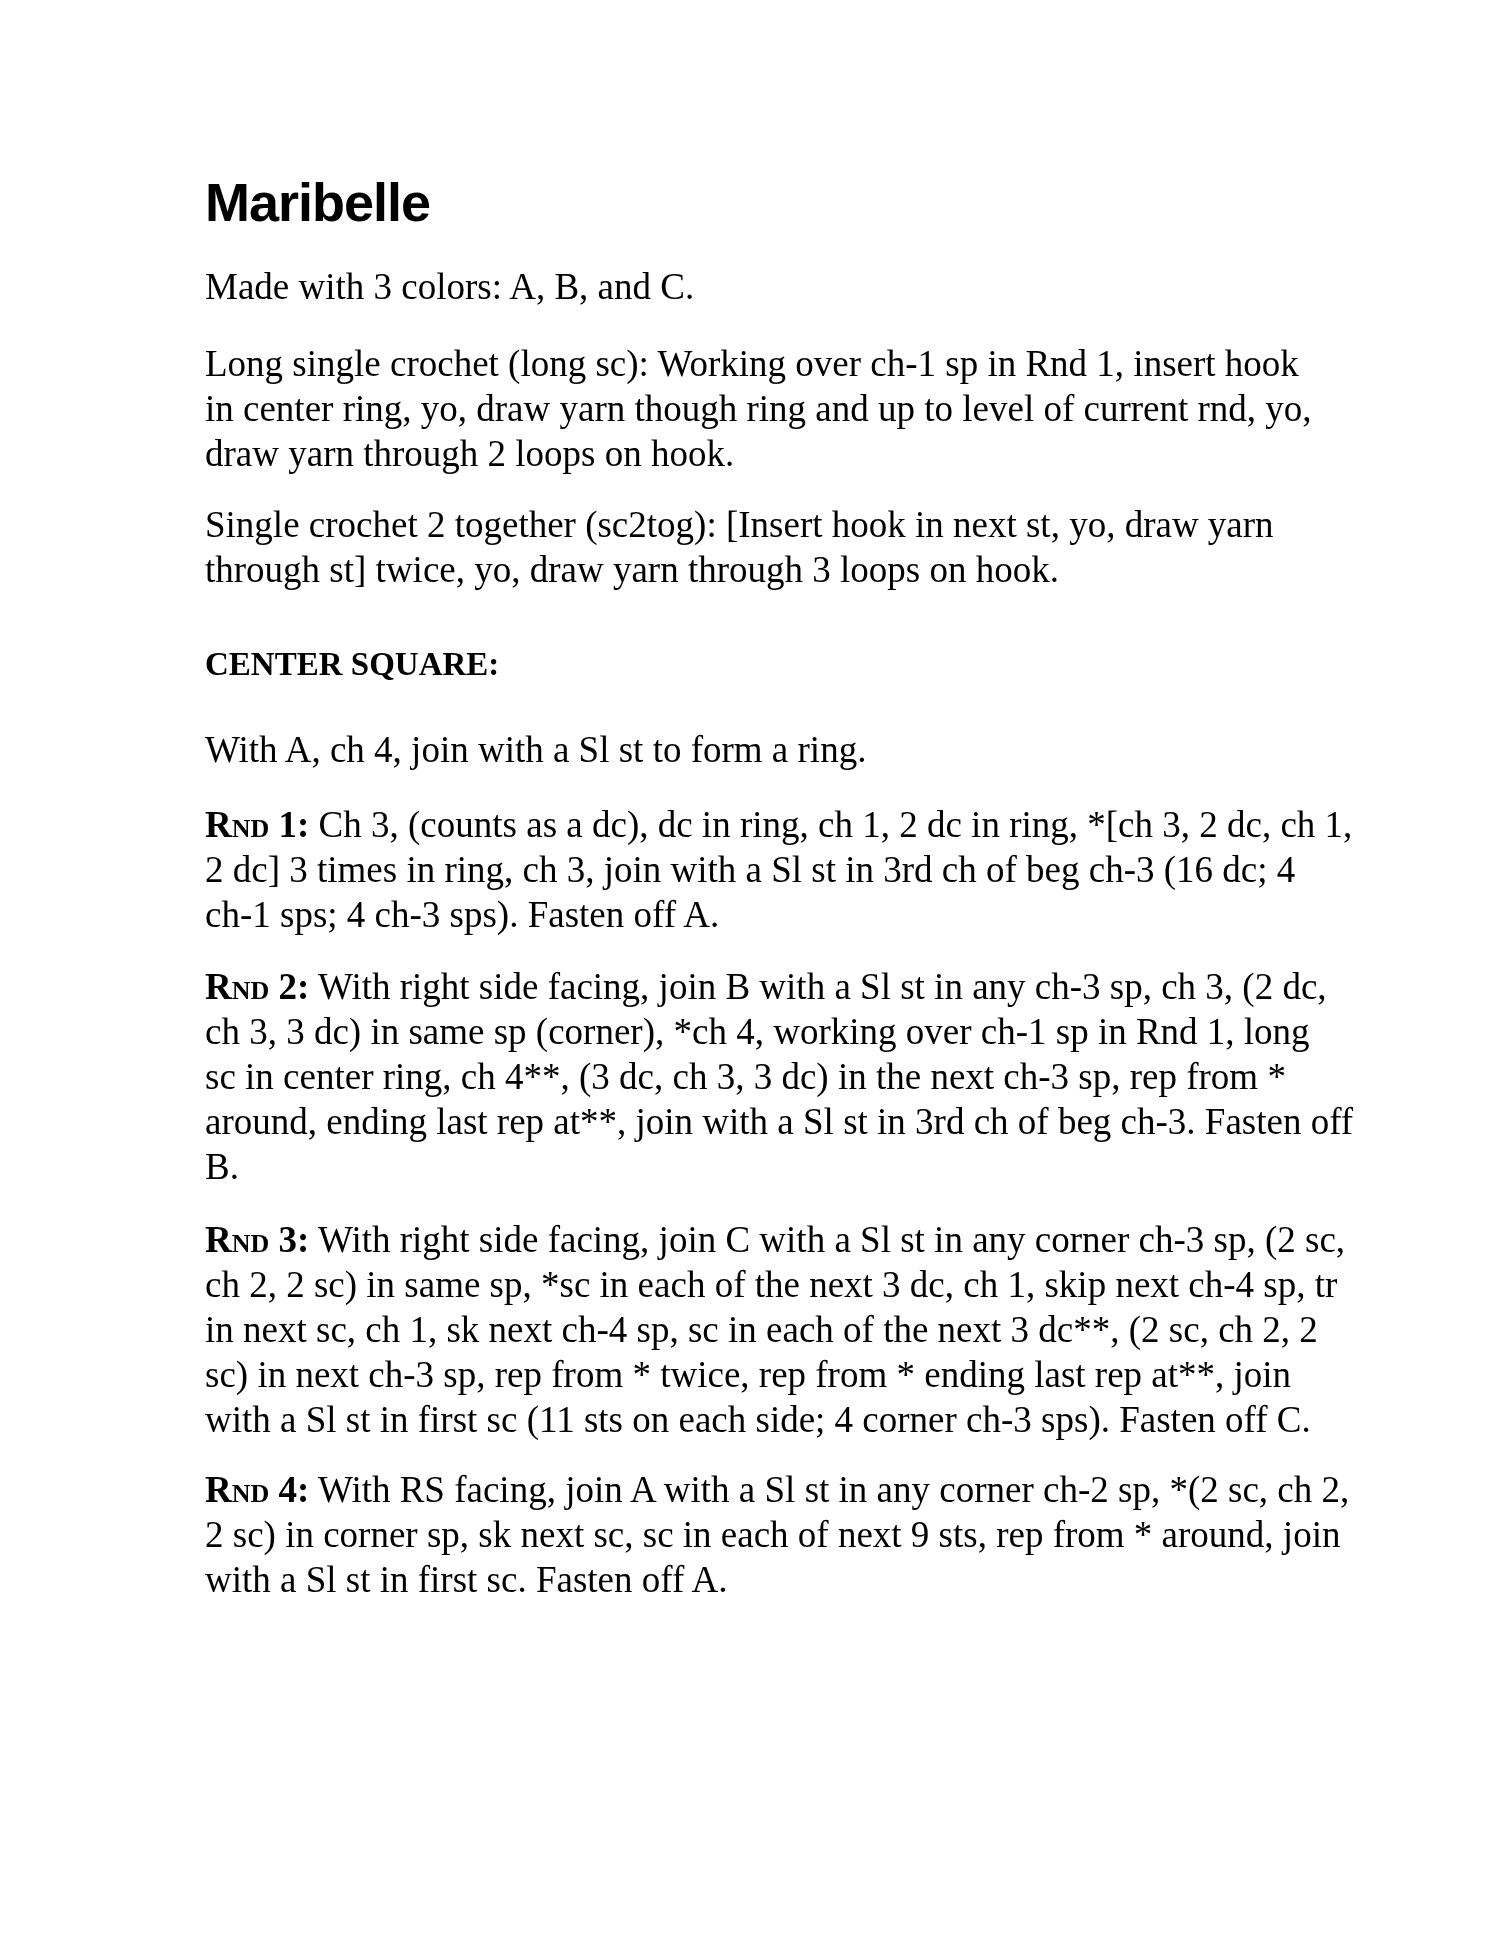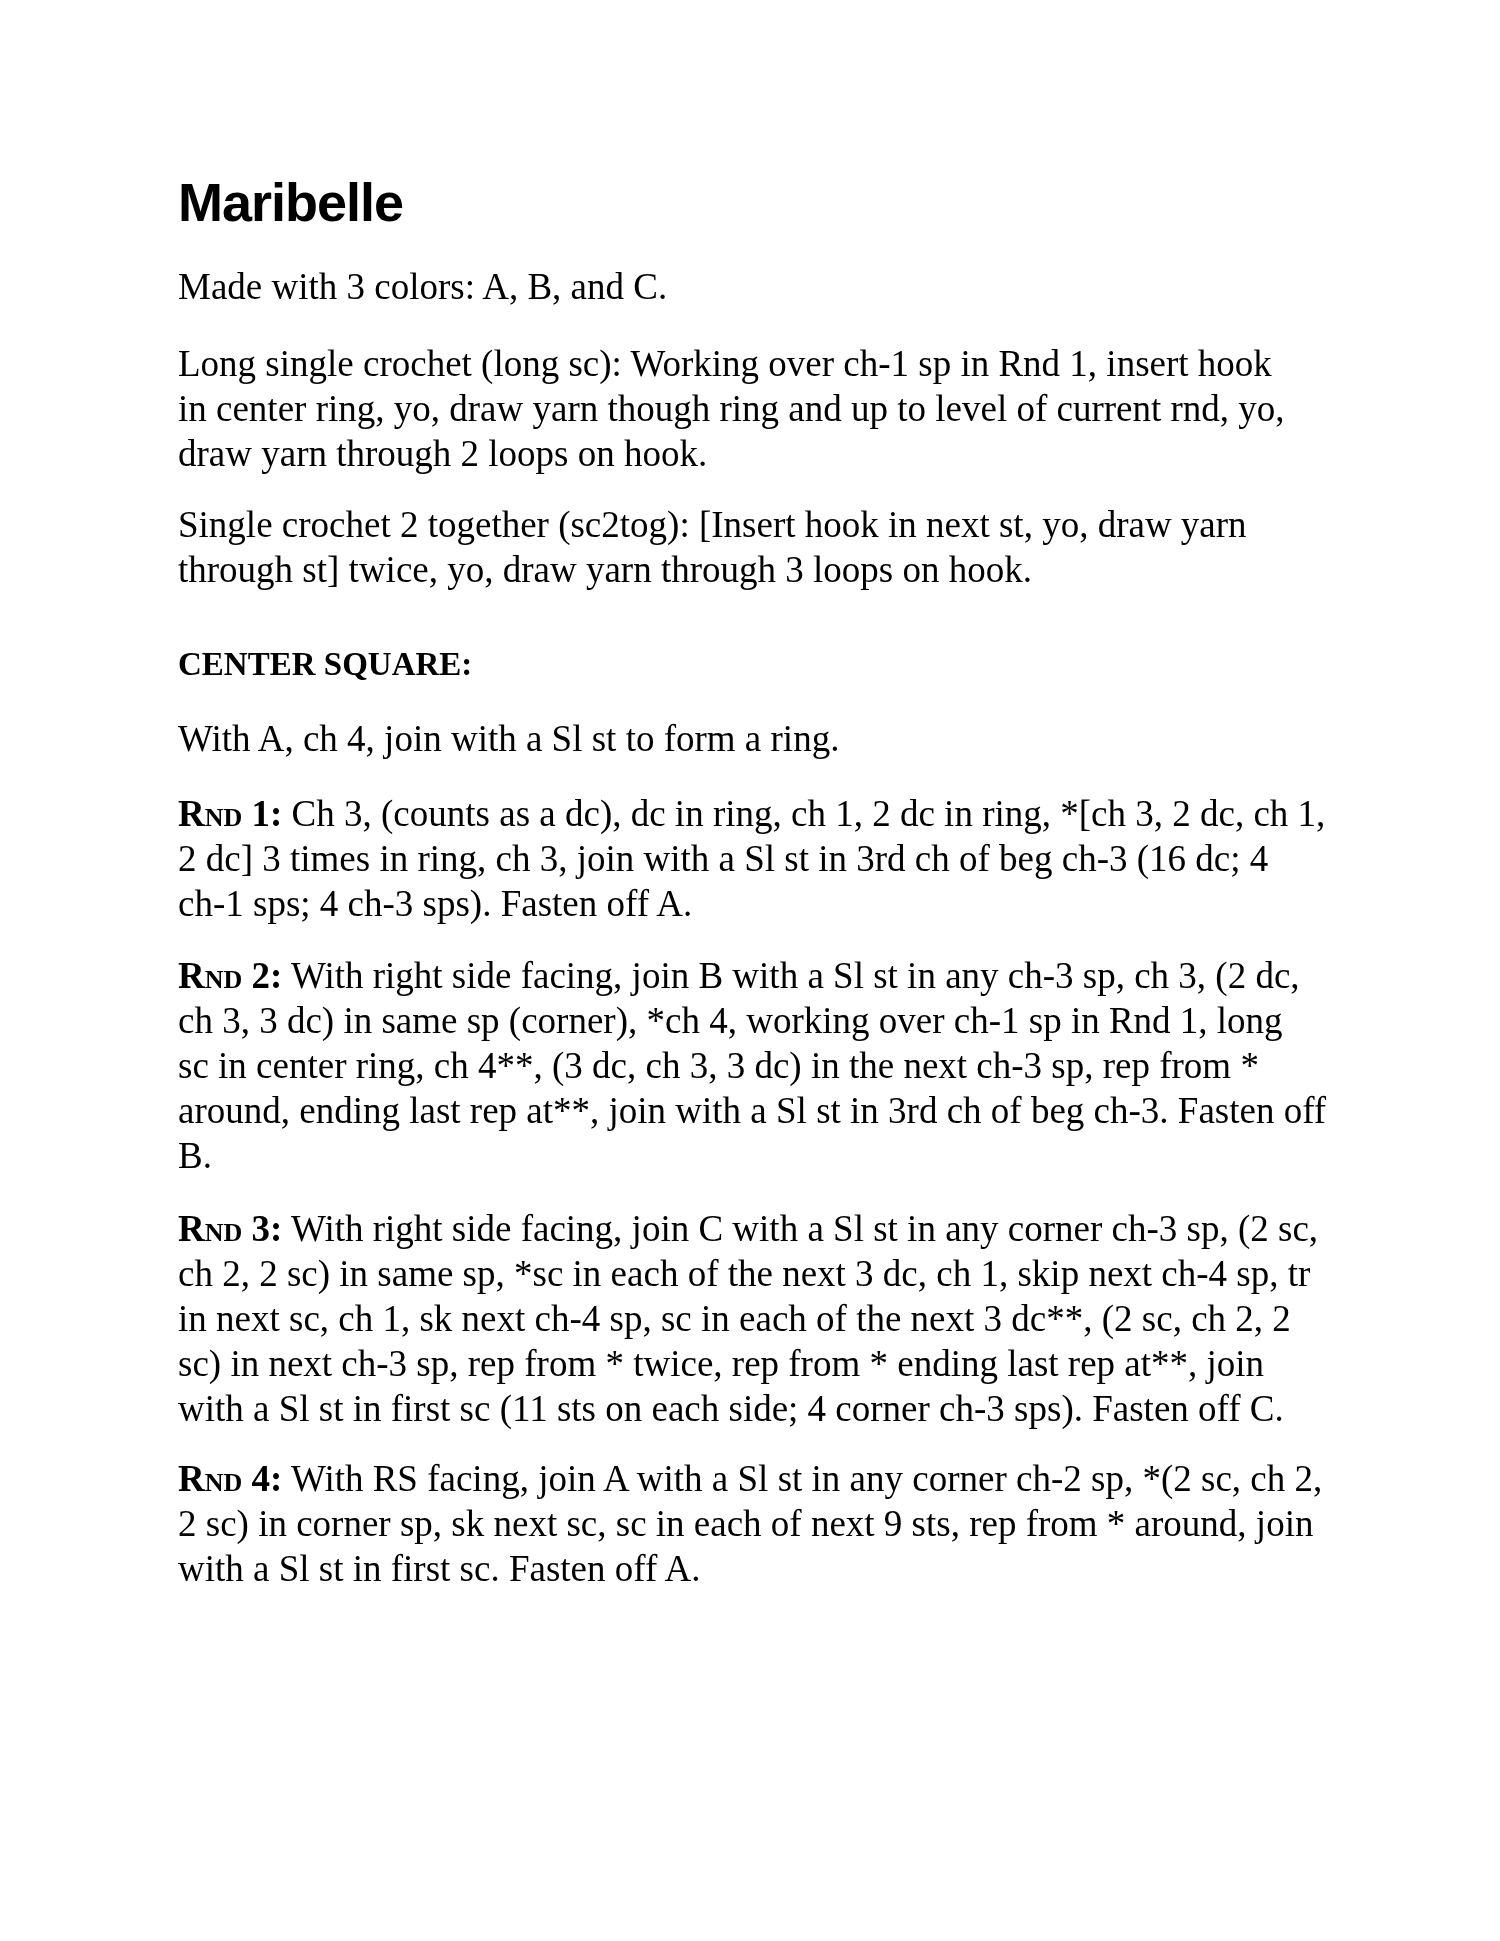--- a/index.html
+++ b/index.html
@@ -7,21 +7,21 @@
     position: relative;
     width: 1500px;
     height: 1941px;
     background: #ffffff;
     color: #000000;
     font-family: "Liberation Serif", serif;
     overflow: hidden;
   }
   .content {
     position: absolute;
-    left: 178px;
+    left: 205px;
     top: 0;
     width: 1190px;
   }
   .doc-title {
     font-family: "Liberation Sans", sans-serif;
     font-weight: bold;
     font-size: 54px;
     line-height: 54px;
     margin: 175px 0 0 0;
     letter-spacing: -1px;
@@ -59,21 +59,21 @@
 
     <p class="body italic" style="margin-top:32px">Long single crochet (long sc): Working over ch-1 sp in Rnd 1, insert hook
 in center ring, yo, draw yarn though ring and up to level of current rnd, yo,
 draw yarn through 2 loops on hook.</p>
 
     <p class="body italic" style="margin-top:26px">Single crochet 2 together (sc2tog): [Insert hook in next st, yo, draw yarn
 through st] twice, yo, draw yarn through 3 loops on hook.</p>
 
     <h2 class="section-heading">CENTER SQUARE:</h2>
 
-    <p class="body" style="margin-top:29px">With A, ch 4, join with a Sl st to form a ring.</p>
+    <p class="body" style="margin-top:40px">With A, ch 4, join with a Sl st to form a ring.</p>
 
     <p class="body" style="margin-top:30px"><span class="sc">Rnd 1:</span><span> Ch 3, (counts as a dc), dc in ring, ch 1, 2 dc in ring, *[ch 3, 2 dc, ch 1,
 2 dc] 3 times in ring, ch 3, join with a Sl st in 3rd ch of beg ch-3 (16 dc; 4
 ch-1 sps; 4 ch-3 sps). Fasten off A.</span></p>
 
     <p class="body" style="margin-top:27px"><span class="sc">Rnd 2:</span><span> With right side facing, join B with a Sl st in any ch-3 sp, ch 3, (2 dc,
 ch 3, 3 dc) in same sp (corner), *ch 4, working over ch-1 sp in Rnd 1, long
 sc in center ring, ch 4**, (3 dc, ch 3, 3 dc) in the next ch-3 sp, rep from *
 around, ending last rep at**, join with a Sl st in 3rd ch of beg ch-3. Fasten off
 B.</span></p>

